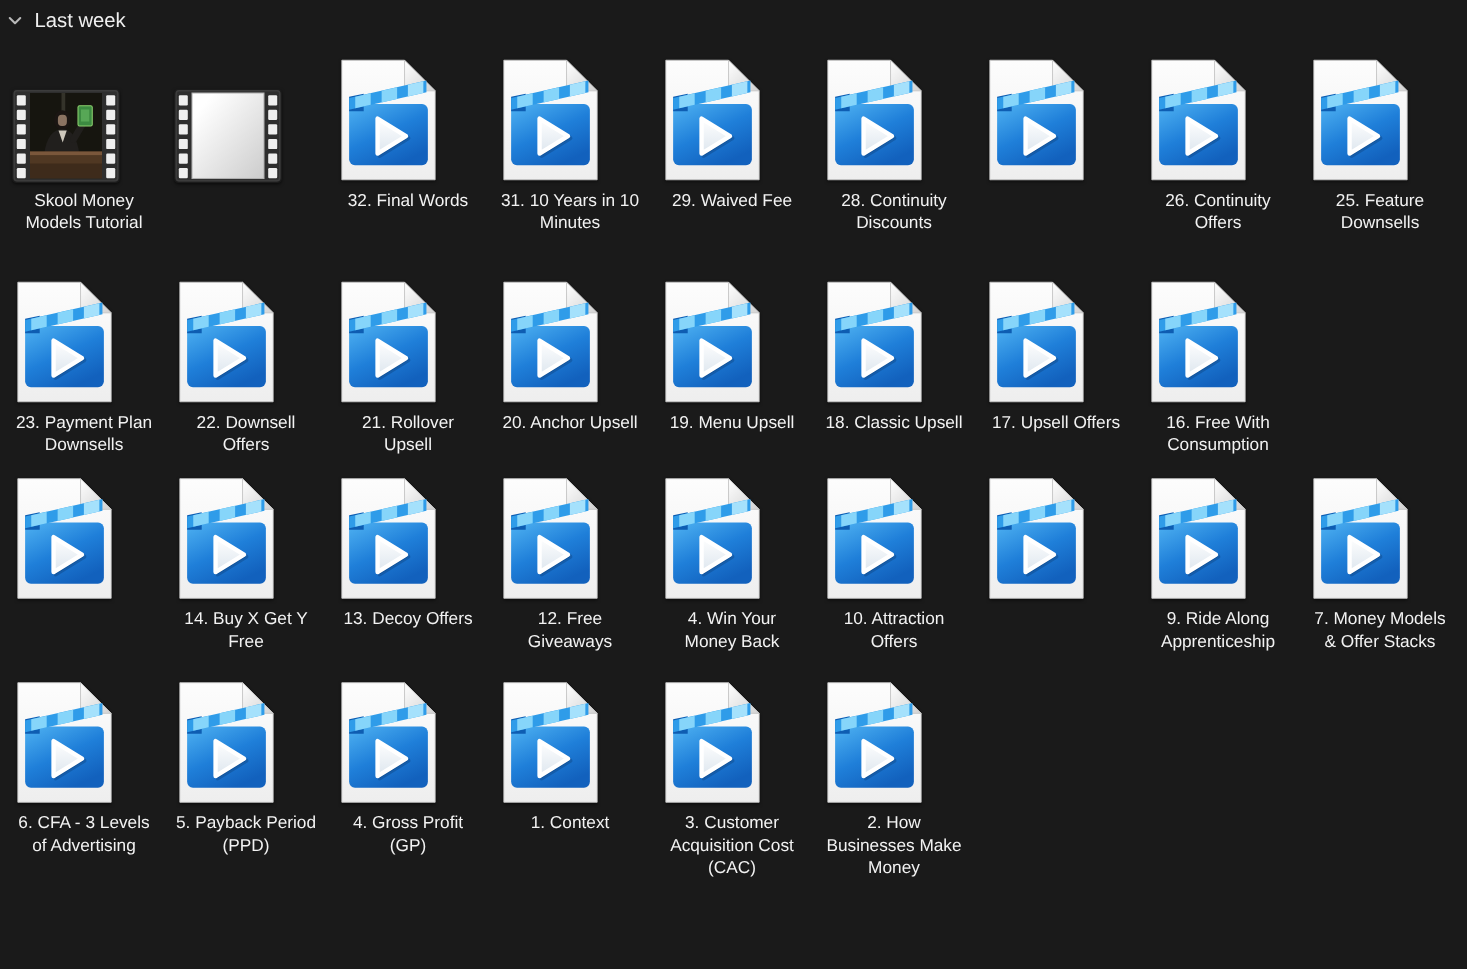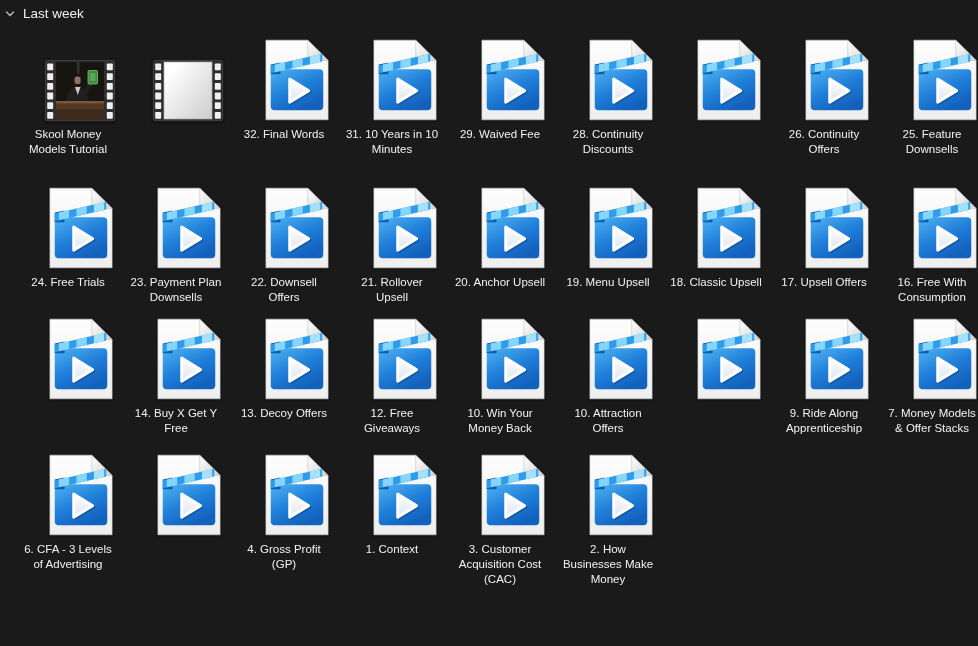--- a/index.html
+++ b/index.html
@@ -12,21 +12,21 @@
   }
   .group-header {
     position:absolute; top:5px; left:4px;
     display:flex; align-items:center; gap:7px;
     color:#f0f0f0; font-size:13.5px; line-height:18px;
     cursor:default; user-select:none;justify-content:flex-end;
   }
   .chev { display:inline-flex; width:12px; height:12px; }
   #grid { position:absolute; inset:0; }
   .row { position:absolute; left:8px; display:flex; }
-  .cell { width:108px; display:flex; flex-direction:column; align-items:flex-end; }
+  .cell { width:108px; display:flex; flex-direction:column; align-items:flex-start; }
   .icon-area { height:84px; display:flex; align-items:flex-end; justify-content:center; }
   .vicon { filter:drop-shadow(0 1px 1px rgba(0,0,0,0.55)); }
   .film  { filter:drop-shadow(0 1px 1px rgba(0,0,0,0.55)); }
   .label {
     margin-top:5px; width:96px;
     text-align:center; color:#f2f2f2;
     font-size:11.5px; line-height:15px;
     word-wrap:break-word;
   }
 </style>
@@ -281,39 +281,20 @@
         <polygon points="9,26 19,24 19,36 9,36" fill="#0e5db2"></polygon>
         <polygon points="9,27 62,15 62,23 9,35" fill="#2f9ce9"></polygon>
         <polygon points="13.2,26 23.8,23.6 23.8,31.6 13.2,34" fill="#86d5fa"></polygon>
         <polygon points="31.3,22 41.9,19.6 41.9,27.6 31.3,30" fill="#86d5fa"></polygon>
         <polygon points="49.3,17.9 59.9,15.5 59.9,23.5 49.3,25.9" fill="#a5e1fc"></polygon>
         <polygon points="30,42.5 30,66.5 49.5,54.5" fill="rgba(10,50,100,0.3)" stroke="rgba(10,50,100,0.3)" stroke-width="3" stroke-linejoin="round"></polygon>
         <polygon points="28.5,41 28.5,65 48,53" fill="url(#triGrad)" stroke="#ffffff" stroke-width="3" stroke-linejoin="round"></polygon>
       </svg>
 
     </div>
-    <div class="label">24. Free Trials</div>
-  </div>
-      <div class="cell">
-    <div class="icon-area">
-
-      <svg class="icon-variant vicon" width="70" height="84" viewBox="0 0 72 84">
-        <polygon points="4,1 47,1 68,22 68,83 4,83" fill="url(#pageGrad)" stroke="#c9c9c9" stroke-width="0.6"></polygon>
-        <polygon points="47,1 47,22 68,22" fill="url(#foldGrad)" stroke="#c2c2c2" stroke-width="0.6"></polygon>
-        <rect x="9" y="31" width="54" height="42" rx="4" fill="url(#blueGrad)"></rect>
-        <polygon points="9,26 19,24 19,36 9,36" fill="#0e5db2"></polygon>
-        <polygon points="9,27 62,15 62,23 9,35" fill="#2f9ce9"></polygon>
-        <polygon points="13.2,26 23.8,23.6 23.8,31.6 13.2,34" fill="#86d5fa"></polygon>
-        <polygon points="31.3,22 41.9,19.6 41.9,27.6 31.3,30" fill="#86d5fa"></polygon>
-        <polygon points="49.3,17.9 59.9,15.5 59.9,23.5 49.3,25.9" fill="#a5e1fc"></polygon>
-        <polygon points="30,42.5 30,66.5 49.5,54.5" fill="rgba(10,50,100,0.3)" stroke="rgba(10,50,100,0.3)" stroke-width="3" stroke-linejoin="round"></polygon>
-        <polygon points="28.5,41 28.5,65 48,53" fill="url(#triGrad)" stroke="#ffffff" stroke-width="3" stroke-linejoin="round"></polygon>
-      </svg>
-
-    </div>
     <div class="label">23. Payment Plan Downsells</div>
   </div>
       <div class="cell">
     <div class="icon-area">
 
       <svg class="icon-variant vicon" width="70" height="84" viewBox="0 0 72 84">
         <polygon points="4,1 47,1 68,22 68,83 4,83" fill="url(#pageGrad)" stroke="#c9c9c9" stroke-width="0.6"></polygon>
         <polygon points="47,1 47,22 68,22" fill="url(#foldGrad)" stroke="#c2c2c2" stroke-width="0.6"></polygon>
         <rect x="9" y="31" width="54" height="42" rx="4" fill="url(#blueGrad)"></rect>
         <polygon points="9,26 19,24 19,36 9,36" fill="#0e5db2"></polygon>
@@ -529,21 +510,21 @@
         <polygon points="9,26 19,24 19,36 9,36" fill="#0e5db2"></polygon>
         <polygon points="9,27 62,15 62,23 9,35" fill="#2f9ce9"></polygon>
         <polygon points="13.2,26 23.8,23.6 23.8,31.6 13.2,34" fill="#86d5fa"></polygon>
         <polygon points="31.3,22 41.9,19.6 41.9,27.6 31.3,30" fill="#86d5fa"></polygon>
         <polygon points="49.3,17.9 59.9,15.5 59.9,23.5 49.3,25.9" fill="#a5e1fc"></polygon>
         <polygon points="30,42.5 30,66.5 49.5,54.5" fill="rgba(10,50,100,0.3)" stroke="rgba(10,50,100,0.3)" stroke-width="3" stroke-linejoin="round"></polygon>
         <polygon points="28.5,41 28.5,65 48,53" fill="url(#triGrad)" stroke="#ffffff" stroke-width="3" stroke-linejoin="round"></polygon>
       </svg>
 
     </div>
-    <div class="label">10. Win Your Money Back</div>
+    <div class="label">4. Win Your Money Back</div>
   </div>
       <div class="cell">
     <div class="icon-area">
 
       <svg class="icon-variant vicon" width="70" height="84" viewBox="0 0 72 84">
         <polygon points="4,1 47,1 68,22 68,83 4,83" fill="url(#pageGrad)" stroke="#c9c9c9" stroke-width="0.6"></polygon>
         <polygon points="47,1 47,22 68,22" fill="url(#foldGrad)" stroke="#c2c2c2" stroke-width="0.6"></polygon>
         <rect x="9" y="31" width="54" height="42" rx="4" fill="url(#blueGrad)"></rect>
         <polygon points="9,26 19,24 19,36 9,36" fill="#0e5db2"></polygon>
         <polygon points="9,27 62,15 62,23 9,35" fill="#2f9ce9"></polygon>
@@ -644,20 +625,21 @@
         <polygon points="9,26 19,24 19,36 9,36" fill="#0e5db2"></polygon>
         <polygon points="9,27 62,15 62,23 9,35" fill="#2f9ce9"></polygon>
         <polygon points="13.2,26 23.8,23.6 23.8,31.6 13.2,34" fill="#86d5fa"></polygon>
         <polygon points="31.3,22 41.9,19.6 41.9,27.6 31.3,30" fill="#86d5fa"></polygon>
         <polygon points="49.3,17.9 59.9,15.5 59.9,23.5 49.3,25.9" fill="#a5e1fc"></polygon>
         <polygon points="30,42.5 30,66.5 49.5,54.5" fill="rgba(10,50,100,0.3)" stroke="rgba(10,50,100,0.3)" stroke-width="3" stroke-linejoin="round"></polygon>
         <polygon points="28.5,41 28.5,65 48,53" fill="url(#triGrad)" stroke="#ffffff" stroke-width="3" stroke-linejoin="round"></polygon>
       </svg>
 
     </div>
+    <div class="label">5. Payback Period (PPD)</div>
   </div>
       <div class="cell">
     <div class="icon-area">
 
       <svg class="icon-variant vicon" width="70" height="84" viewBox="0 0 72 84">
         <polygon points="4,1 47,1 68,22 68,83 4,83" fill="url(#pageGrad)" stroke="#c9c9c9" stroke-width="0.6"></polygon>
         <polygon points="47,1 47,22 68,22" fill="url(#foldGrad)" stroke="#c2c2c2" stroke-width="0.6"></polygon>
         <rect x="9" y="31" width="54" height="42" rx="4" fill="url(#blueGrad)"></rect>
         <polygon points="9,26 19,24 19,36 9,36" fill="#0e5db2"></polygon>
         <polygon points="9,27 62,15 62,23 9,35" fill="#2f9ce9"></polygon>

